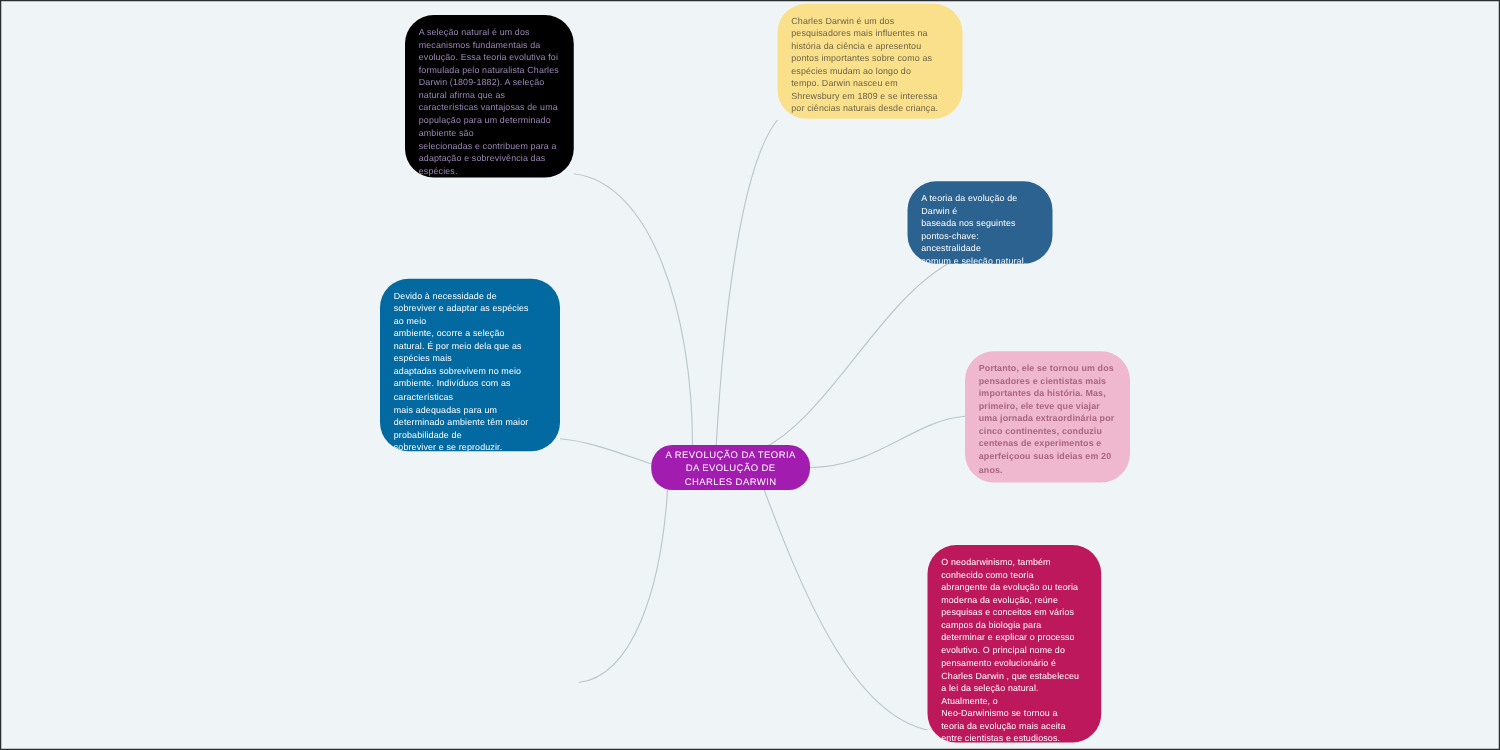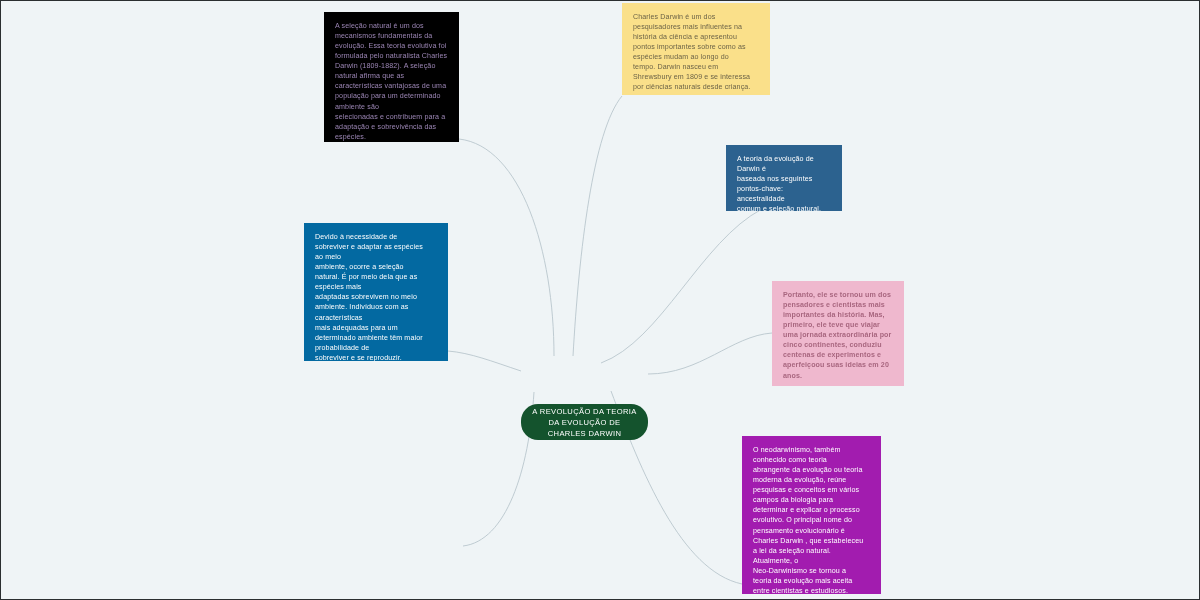--- a/index.html
+++ b/index.html
@@ -22,21 +22,21 @@
     position: absolute;
     left: 0;
     top: 0;
     width: 1200px;
     height: 600px;
     pointer-events: none;
   }
   .node {
     position: absolute;
     box-sizing: border-box;
-    border-radius: 0;
+    border-radius: 23px;
     font-size: 7.1px;
     line-height: 1.42;
     letter-spacing: 0.12px;
     white-space: pre-line;
     overflow: hidden;
   }
   .node.central {
     text-align: center;
     font-size: 7.6px;
     line-height: 1.45;
@@ -71,21 +71,21 @@
         <path d="M 553 355 C 553 250 520 145 458 138"></path>
         <path d="M 572 355 C 578 250 592 130 621 95"></path>
         <path d="M 600 362 C 660 340 700 240 761 208"></path>
         <path d="M 647 373 C 700 373 730 335 771 332"></path>
         <path d="M 610 390 C 640 470 680 570 741 583"></path>
         <path d="M 520 370 C 490 360 470 352 447 350"></path>
         <path d="M 533 391 C 528 470 505 540 462 545"></path>
       </g>
   </svg>
 
-  <div class="node central" id="node-central" style="background: #14532d; color: rgb(255, 255, 255); margin-top: 48px;">A REVOLUÇÃO DA TEORIA
+  <div class="node central" id="node-central" style="background: #a21caf; color: rgb(255, 255, 255);">A REVOLUÇÃO DA TEORIA
 DA EVOLUÇÃO DE
 CHARLES DARWIN</div>
 
   <div class="node leaf" id="node-selecao-natural" style="background: #000000; color: rgb(156, 134, 181);">A seleção natural é um dos
 mecanismos fundamentais da
 evolução. Essa teoria evolutiva foi
 formulada pelo naturalista Charles
 Darwin (1809-1882). A seleção
 natural afirma que as
 características vantajosas de uma
@@ -114,21 +114,21 @@
   <div class="node leaf" id="node-pensadores" style="background: rgb(239, 184, 206); color: rgb(168, 102, 127); font-weight: bold;">Portanto, ele se tornou um dos
 pensadores e cientistas mais
 importantes da história. Mas,
 primeiro, ele teve que viajar
 uma jornada extraordinária por
 cinco continentes, conduziu
 centenas de experimentos e
 aperfeiçoou suas ideias em 20
 anos.</div>
 
-  <div class="node leaf" id="node-neodarwinismo" style="background: #a21caf; color: rgb(255, 255, 255);">O neodarwinismo, também
+  <div class="node leaf" id="node-neodarwinismo" style="background: #be185d; color: rgb(255, 255, 255);">O neodarwinismo, também
 conhecido como teoria
 abrangente da evolução ou teoria
 moderna da evolução, reúne
 pesquisas e conceitos em vários
 campos da biologia para
 determinar e explicar o processo
 evolutivo. O principal nome do
 pensamento evolucionário é
 Charles Darwin , que estabeleceu
 a lei da seleção natural.

